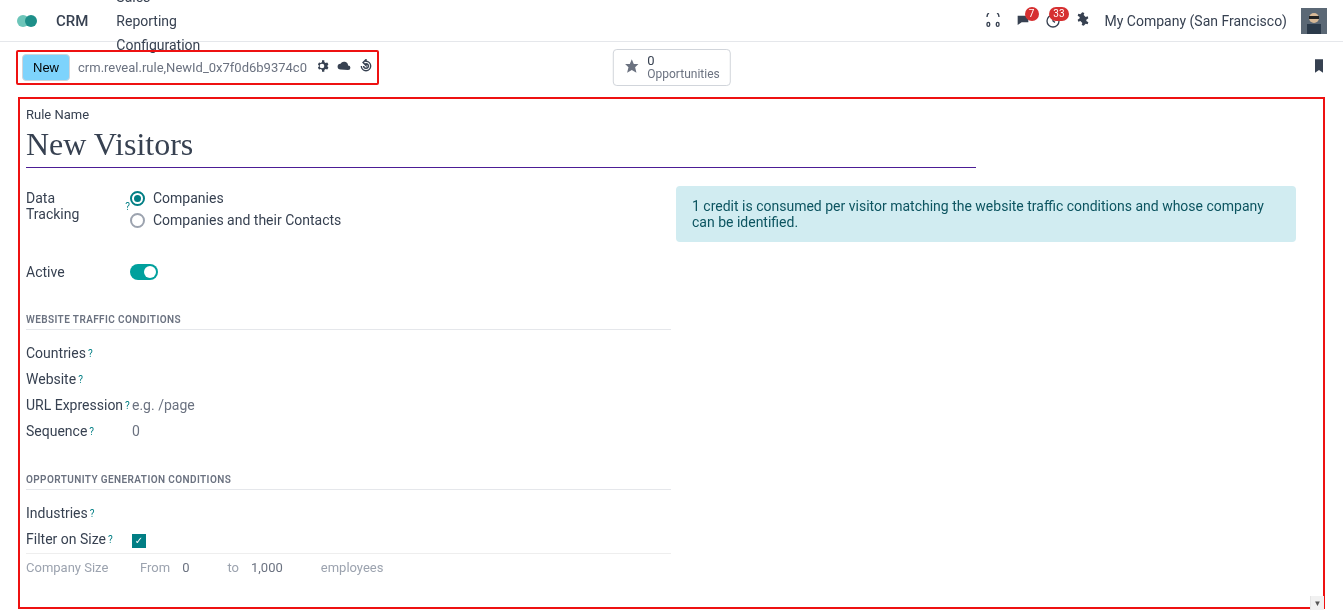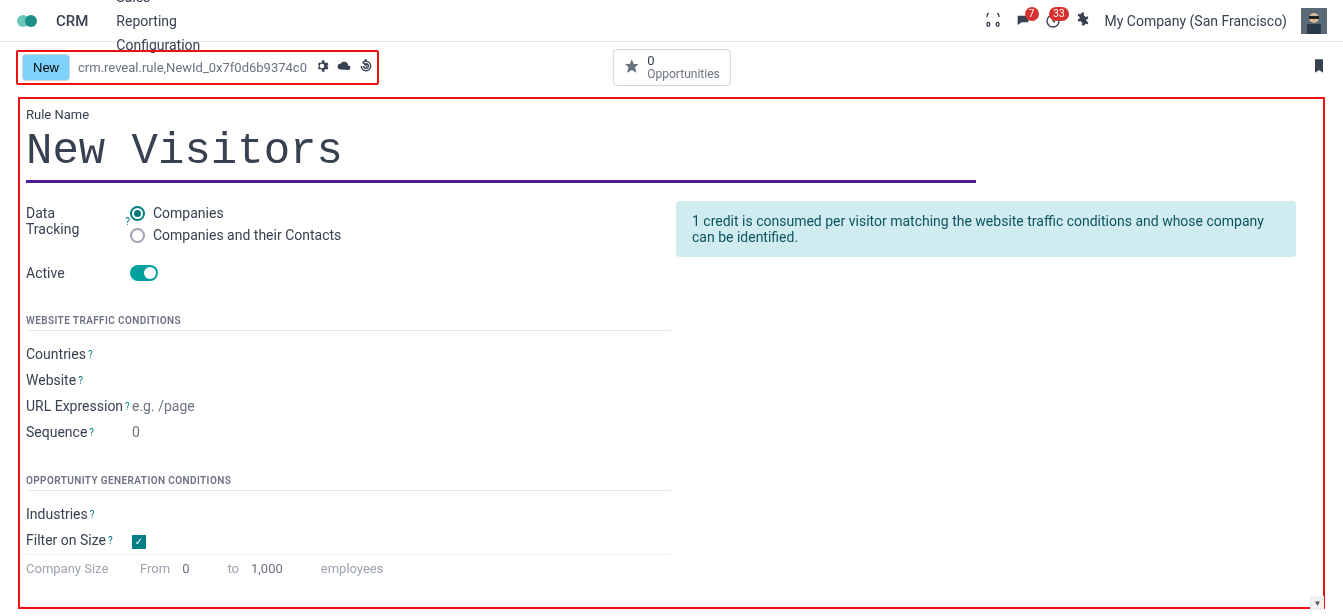--- a/index.html
+++ b/index.html
@@ -99,28 +99,28 @@
 .form-wrap::-webkit-scrollbar { width: 14px; }
 .form-wrap::-webkit-scrollbar-track { background: #f1f1f1; border-left: 1px solid #e5e5e5; }
 .form-wrap::-webkit-scrollbar-thumb { background: #c4c8cc; border-radius: 0; }
 .scroll-btn { position: absolute; right: 19px; width: 14px; height: 14px; background: #f1f1f1; display: flex; align-items: center; justify-content: center; font-size: 8px; color: #555; border-left:1px solid #e5e5e5;}
 .scroll-btn.down { bottom: 6px; }
 
 .form-sheet { max-width: 1270px; }
 
 .field-label { font-size: 13px; color: #374151; margin-bottom: 2px; }
 .title-input {
-  font-size: 44px;
+  font-size: 32px;
   border: none;
-  border-bottom: 3px solid #4c1d95;
+  border-bottom: 1px solid #4c1d95;
   width: 950px;
   padding: 2px 0 4px;
   color: #374151;
   outline: none;
-  font-family: Liberation Mono, monospace;
+  font-family: Liberation Serif, serif;
 }
 
 .two-col { display: flex; gap: 20px; margin-top: 18px; }
 .col { flex: 1; }
 
 .frow { display: flex; align-items: flex-start; padding: 4px 0; font-size: 14px; }
 .flabel { width: 104px; color: #374151; display: flex; align-items: center; gap: 18px; }
 .flabel .q { color: #017e84; font-size: 10px; vertical-align: super; }
 .fval { flex: 1; color: #374151; }
 
@@ -305,21 +305,21 @@
           <div class="radio-item">
             <span class="radio-custom checked"></span>
             <span>Companies</span>
           </div>
           <div class="radio-item">
             <span class="radio-custom"></span>
             <span>Companies and their Contacts</span>
           </div>
         </div>
       </div>
-      <div class="frow" style="margin-top:14px;">
+      <div class="frow" style="margin-top:28px;">
         <div class="flabel">Active</div>
         <div class="fval">
           <div class="toggle"></div>
         </div>
       </div>
     </div>
     <div class="col">
       <div class="info-box">1 credit is consumed per visitor matching the website traffic conditions and whose company can be identified.</div>
     </div>
   </div>

